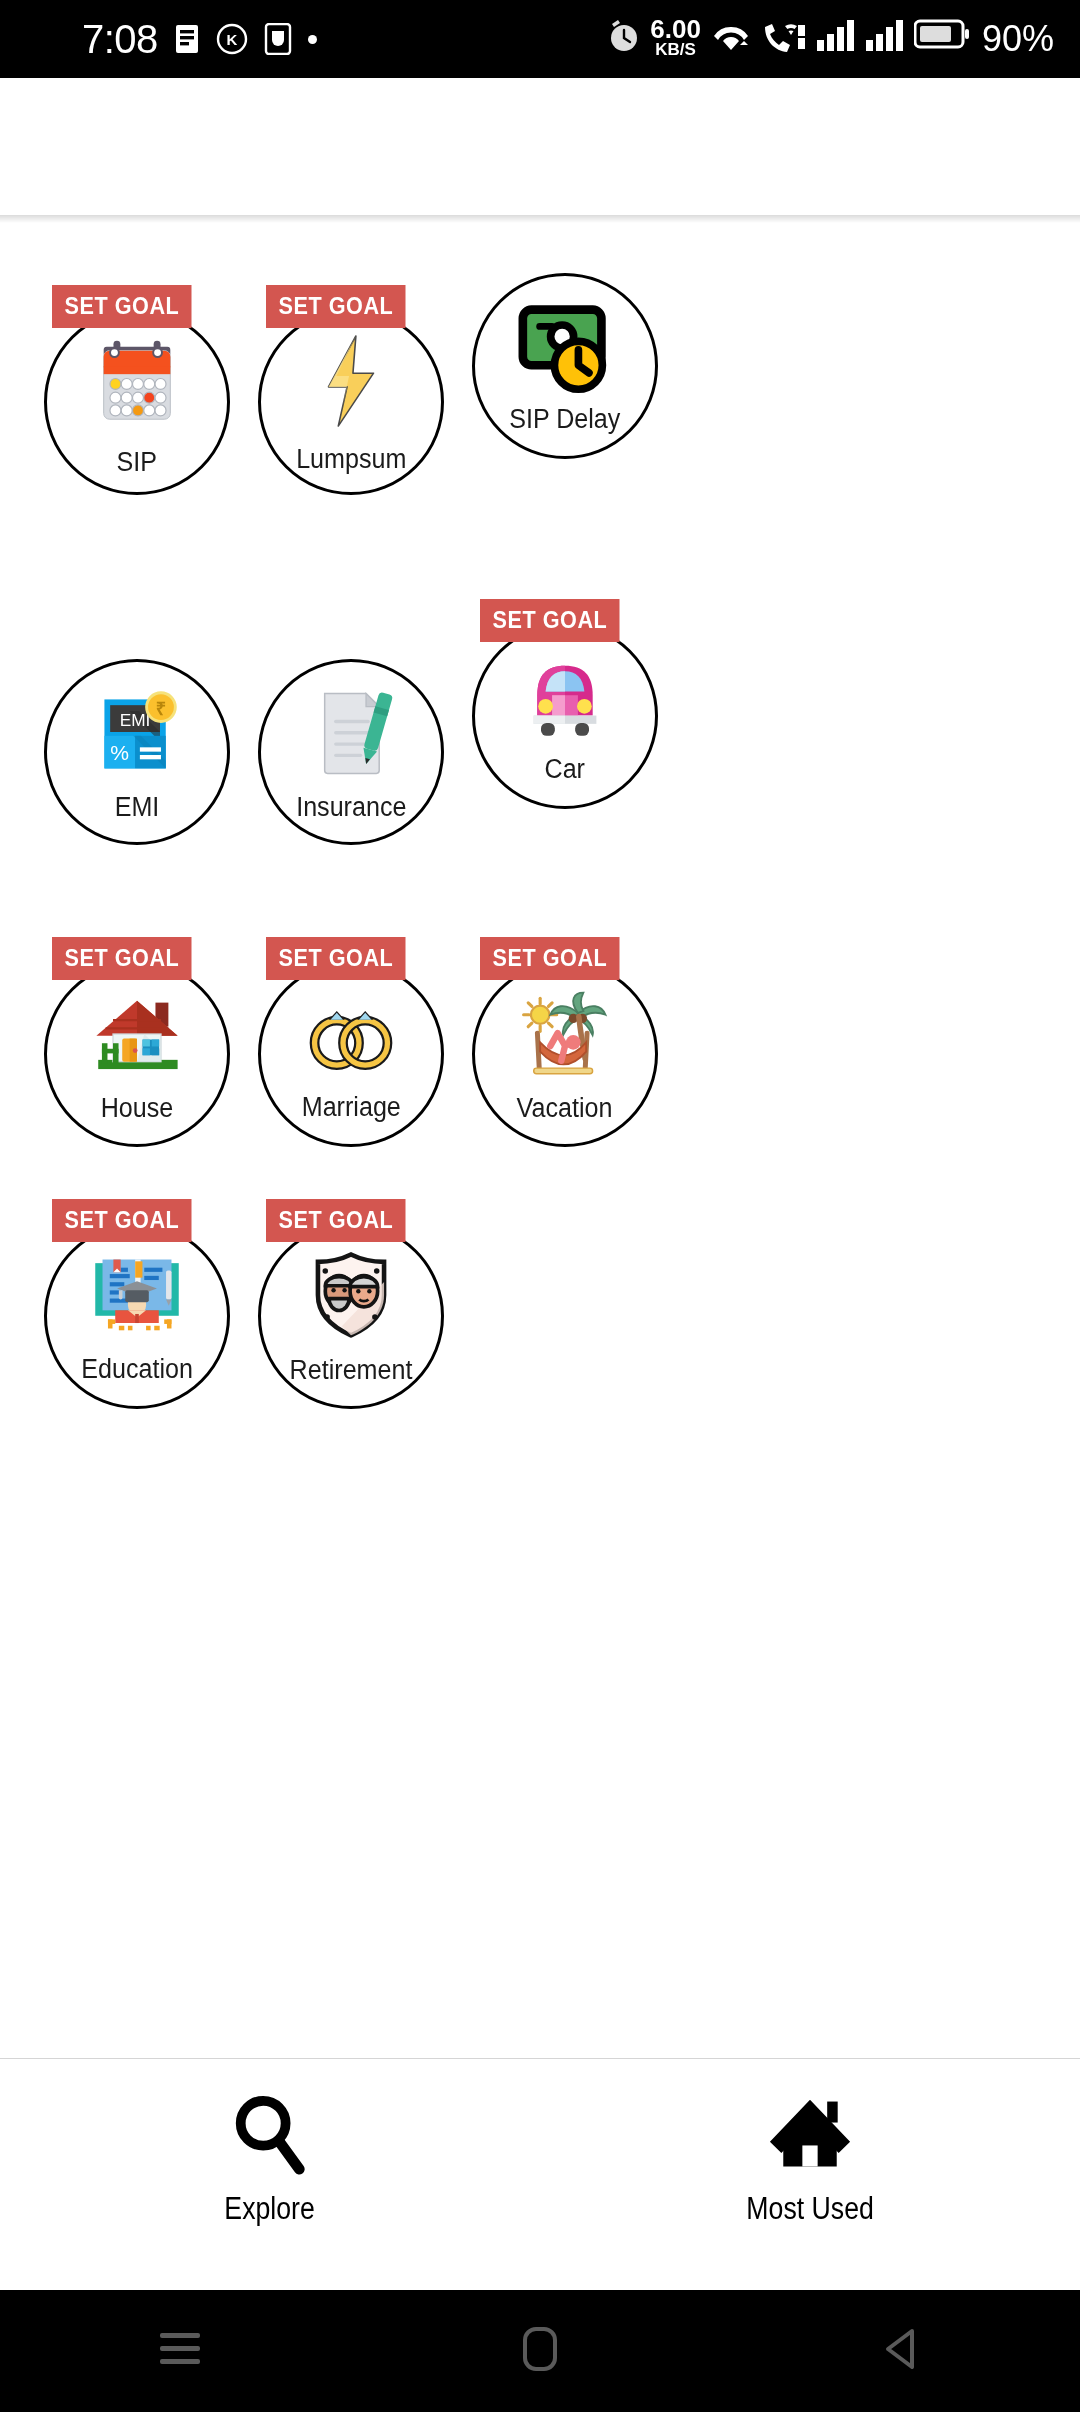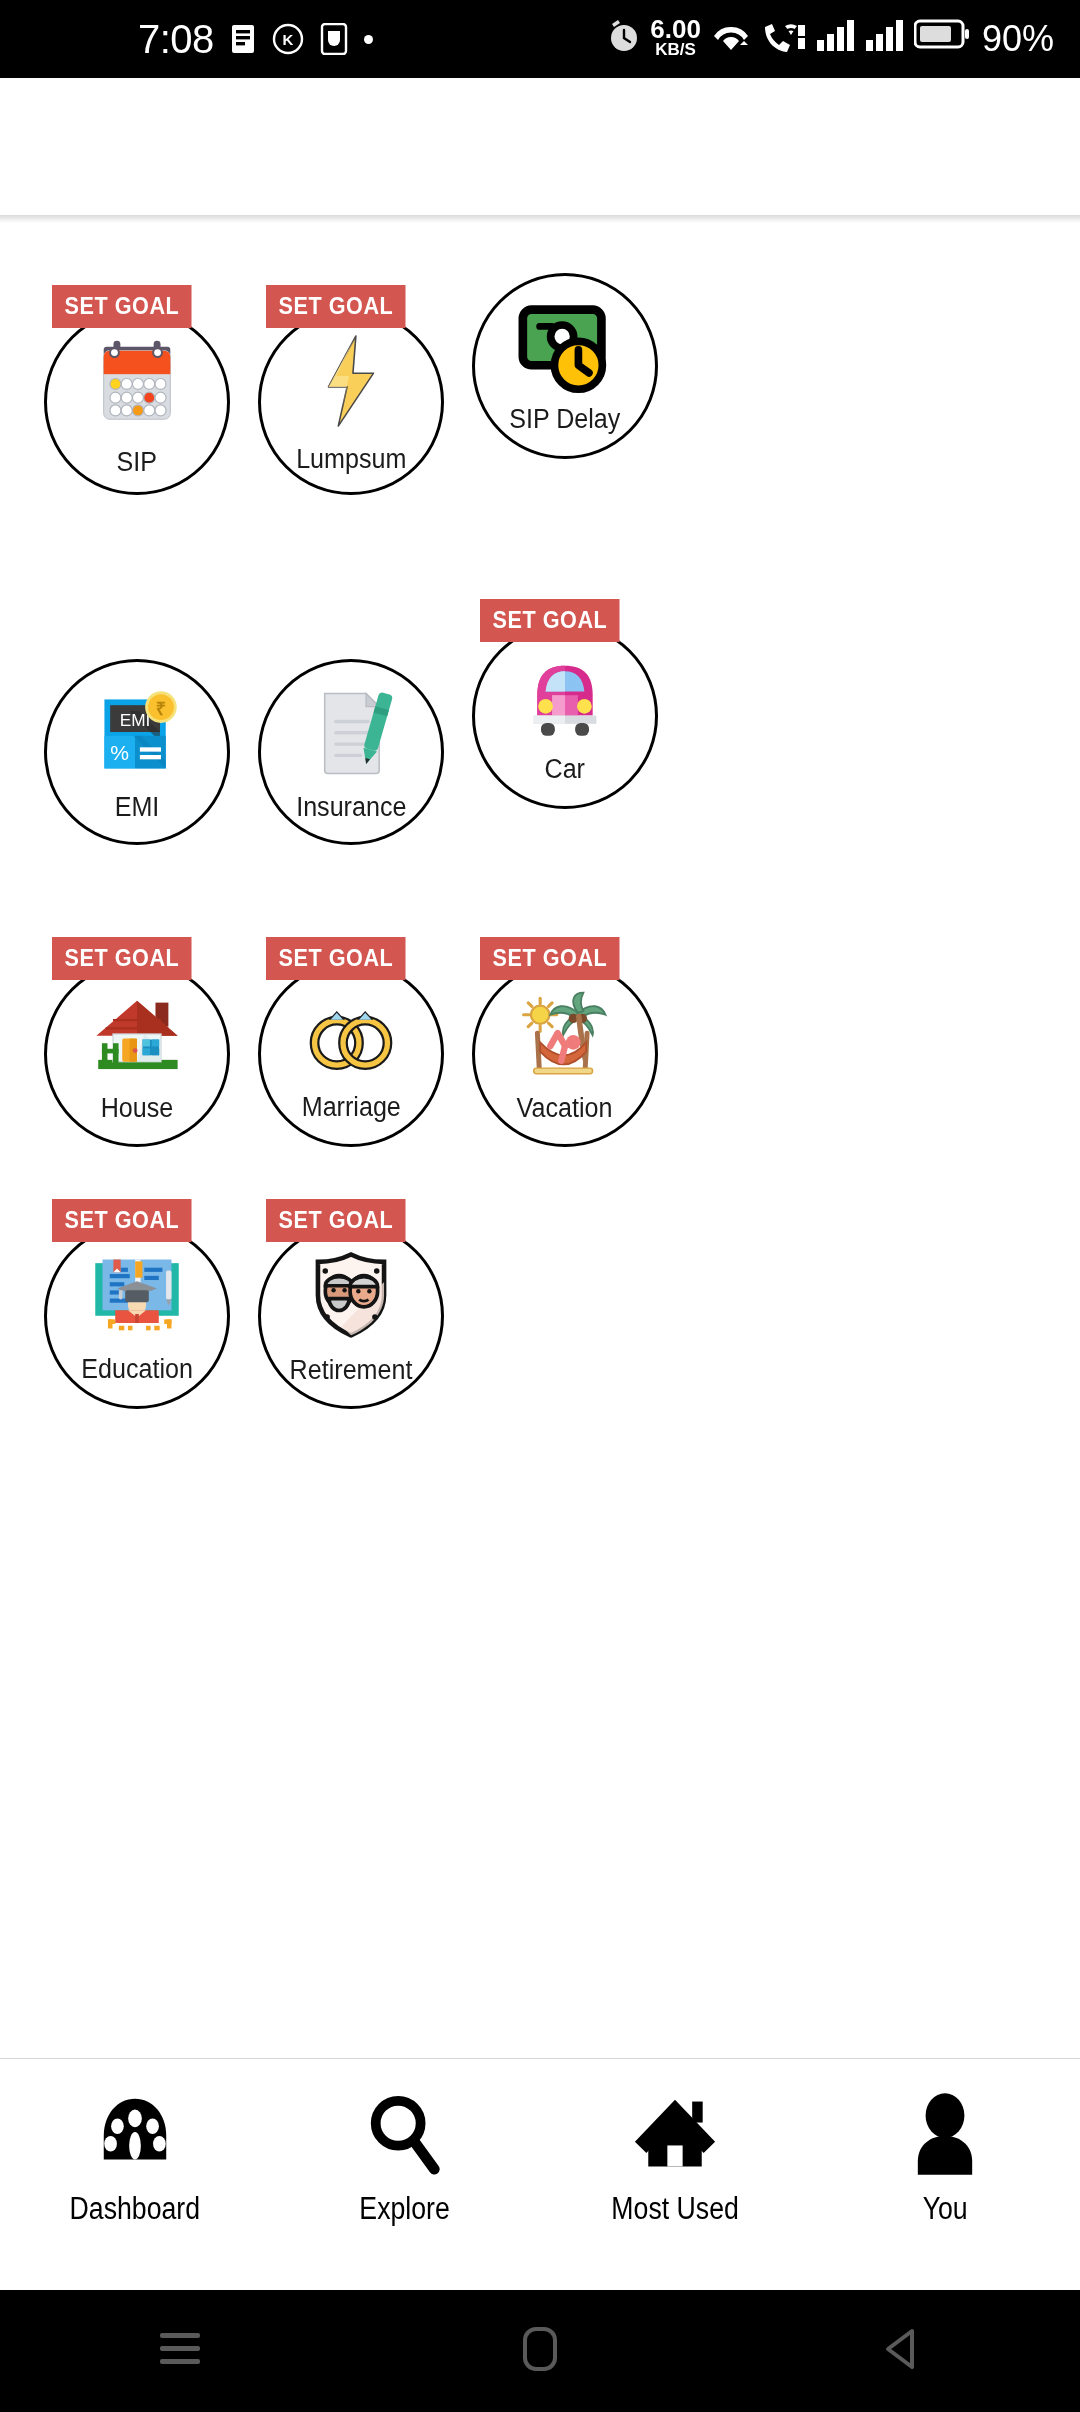--- a/index.html
+++ b/index.html
@@ -11,21 +11,21 @@
   }
   #screen { position: relative; width: 1080px; height: 2412px; background:#fff; }
 
   
   .statusbar{
     position:absolute; left:0; top:0; width:1080px; height:78px;
     background:#000; color:#fff;
     display:flex; align-items:center; justify-content:center; gap:0;
   }
   .sb-inner{ display:flex; align-items:center; width:1080px; padding:0 22px; }
-  .sb-left{ display:flex; align-items:center; gap:16px; margin-left:116px; }
+  .sb-left{ display:flex; align-items:center; gap:16px; margin-left:60px; }
   .sb-right{ display:flex; align-items:flex-start; gap:9px; margin-left:auto; margin-right:4px; }
   .sb-time{ font-size:40px; font-weight:400; letter-spacing:-0.5px;
             font-family:"Liberation Sans", sans-serif; line-height:1; }
   .sb-ico{ display:inline-flex; align-items:center; justify-content:center; }
   .sb-dot{ width:9px; height:9px; border-radius:50%; background:#fff; display:inline-block; }
   .sb-speed{ display:flex; flex-direction:column; align-items:center; line-height:0.92; }
   .sb-speed .v{ font-size:26px; font-weight:700; }
   .sb-speed .u{ font-size:17px; font-weight:700; }
   .sb-batt-text{ font-size:36px; font-weight:400; margin-left:3px; }
 
@@ -537,34 +537,20 @@
           <div class="card-label" style="margin-top:16px;">Retirement</div>
         </div>
         <div class="badge" style="left:8px; top:-24px;">SET GOAL</div>
       </div>
     </div>
 
   </div>
 
   <div class="bottomnav">
 
-    <div class="navitem">
-      <span class="nav-ico">
-        <svg width="82" height="82" viewBox="0 0 84 84">
-          <path d="M42 6 C24 6 10 22 10 44 v24 h64 V44 C74 22 60 6 42 6 Z" fill="#000"></path>
-          <ellipse cx="42" cy="26" rx="7" ry="9" fill="#fff"></ellipse>
-          <ellipse cx="24" cy="34" rx="6.5" ry="8" fill="#fff"></ellipse>
-          <ellipse cx="60" cy="34" rx="6.5" ry="8" fill="#fff"></ellipse>
-          <ellipse cx="17" cy="52" rx="6.5" ry="8" fill="#fff"></ellipse>
-          <ellipse cx="67" cy="52" rx="6.5" ry="8" fill="#fff"></ellipse>
-          <ellipse cx="42" cy="54" rx="6" ry="14" fill="#fff"></ellipse>
-        </svg>
-      </span>
-      <span class="nav-label">Dashboard</span>
-    </div>
 
     <div class="navitem">
       <span class="nav-ico">
         <svg width="80" height="82" viewBox="0 0 80 84">
           <circle cx="33" cy="31" r="23" fill="none" stroke="#000" stroke-width="10"></circle>
           <line x1="49" y1="49" x2="70" y2="78" stroke="#000" stroke-width="11" stroke-linecap="round"></line>
         </svg>
       </span>
       <span class="nav-label">Explore</span>
     </div>
@@ -574,29 +560,20 @@
         <svg width="84" height="78" viewBox="0 0 88 80">
           <path d="M44 4 L86 48 L74 60 L44 28 L14 60 L2 48 Z" fill="#000"></path>
           <path d="M44 22 L72 50 V74 H16 V50 Z" fill="#000"></path>
           <rect x="36" y="52" width="16" height="22" fill="#fff"></rect>
           <rect x="62" y="6" width="11" height="22" fill="#000"></rect>
         </svg>
       </span>
       <span class="nav-label">Most Used</span>
     </div>
 
-    <div class="navitem">
-      <span class="nav-ico">
-        <svg width="66" height="82" viewBox="0 0 68 84">
-          <ellipse cx="34" cy="23" rx="20" ry="23" fill="#000"></ellipse>
-          <path d="M34 44 c-18 0 -28 12 -28 26 v14 h56 V70 c0 -14 -10 -26 -28 -26 z" fill="#000"></path>
-        </svg>
-      </span>
-      <span class="nav-label">You</span>
-    </div>
 
 
   </div>
 
   <div class="androidnav">
     <div class="anav">
       <span>
         <svg width="44" height="40" viewBox="0 0 44 40">
           <rect x="2" y="4" width="40" height="5" rx="2" fill="#5a5a5a"></rect>
           <rect x="2" y="17" width="40" height="5" rx="2" fill="#5a5a5a"></rect>

